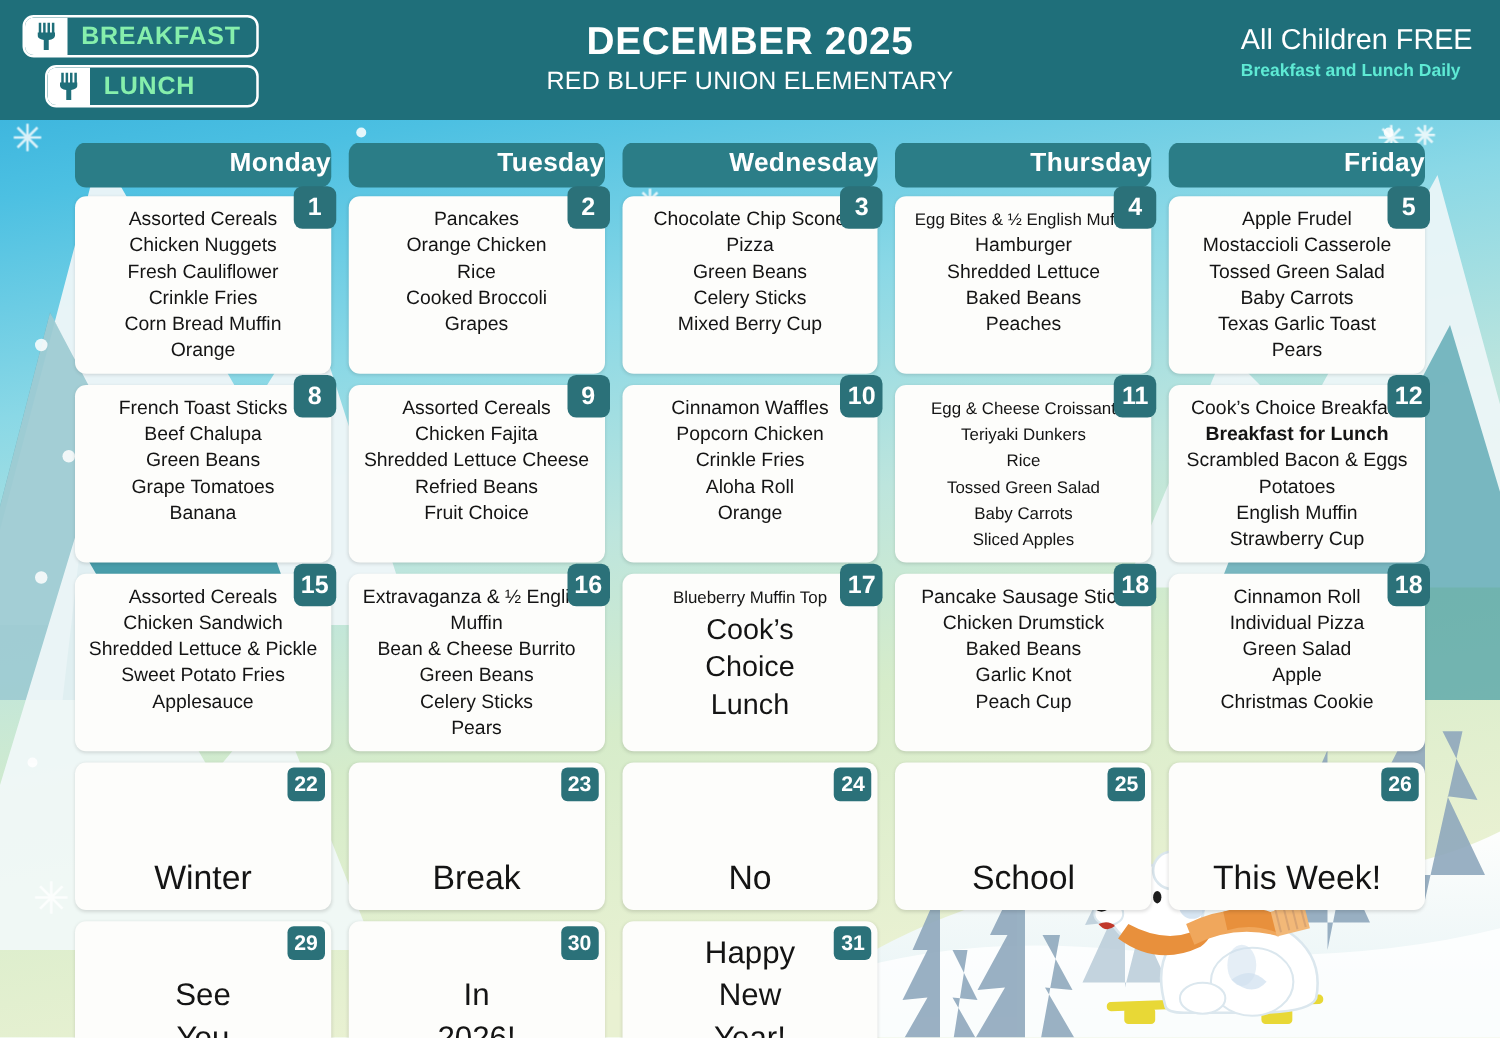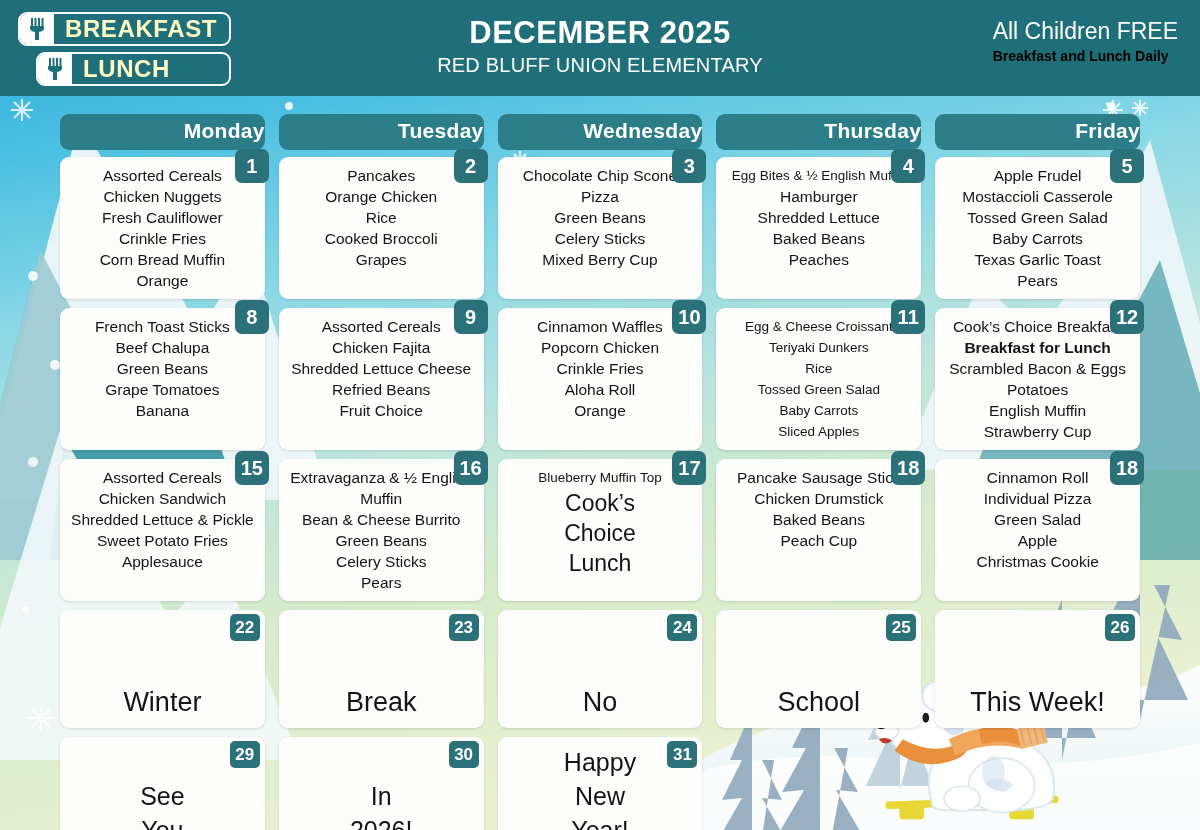--- a/index.html
+++ b/index.html
@@ -41,22 +41,22 @@
   }
   .logo-pill.lunch { margin-left: 18px; }
   .fork-box {
     width: 34px; height: 100%;
     background: #ffffff;
     display: flex; align-items: center; justify-content: center;
     flex: 0 0 34px;
   }
   .fork-box svg { display: block; }
   .logo-text {
-    color: #fef9c3;
-    font-size: 24px;
+    color: #86efac;
+    font-size: 20px;
     font-weight: bold;
     letter-spacing: 0.6px;
     padding: 0 12px 0 11px;
     line-height: 30px;
     white-space: nowrap;
   }
   .title-block {
     position: absolute; left: 0; top: 14px; width: 1200px;
     text-align: center; pointer-events: none;
   }
@@ -64,21 +64,21 @@
     color: #ffffff; font-size: 31px; font-weight: bold;
     letter-spacing: 0.5px; line-height: 38px;
   }
   .title-sub {
     color: #ffffff; font-size: 20px; line-height: 26px; letter-spacing: 0.2px;
   }
   .free-block {
     position: absolute; right: 22px; top: 16px; text-align: left;
   }
   .free-main { color: #ffffff; font-size: 23px; line-height: 30px; }
-  .free-sub  { color: #000000; font-size: 14px; font-weight: bold; line-height: 20px; }
+  .free-sub  { color: #5eead4; font-size: 14px; font-weight: bold; line-height: 20px; }
 
   
   .calendar {
     position: absolute; left: 60px; top: 114px;
     width: 1080px;
     z-index: 4;
   }
   .dow-row {
     display: grid;
     grid-template-columns: repeat(5, 1fr);
@@ -460,20 +460,21 @@
               <div class="item big">Choice</div>
               <div class="item big">Lunch</div>
             </div>
           </div>
           <div class="cell">
             <div class="badge">18</div>
             <div class="items">
               <div class="item">Pancake Sausage Stick</div>
               <div class="item">Chicken Drumstick</div>
               <div class="item">Baked Beans</div>
+              <div class="item">Garlic Knot</div>
               <div class="item">Peach Cup</div>
             </div>
           </div>
           <div class="cell">
             <div class="badge">18</div>
             <div class="items">
               <div class="item">Cinnamon Roll</div>
               <div class="item">Individual Pizza</div>
               <div class="item">Green Salad</div>
               <div class="item">Apple</div>

